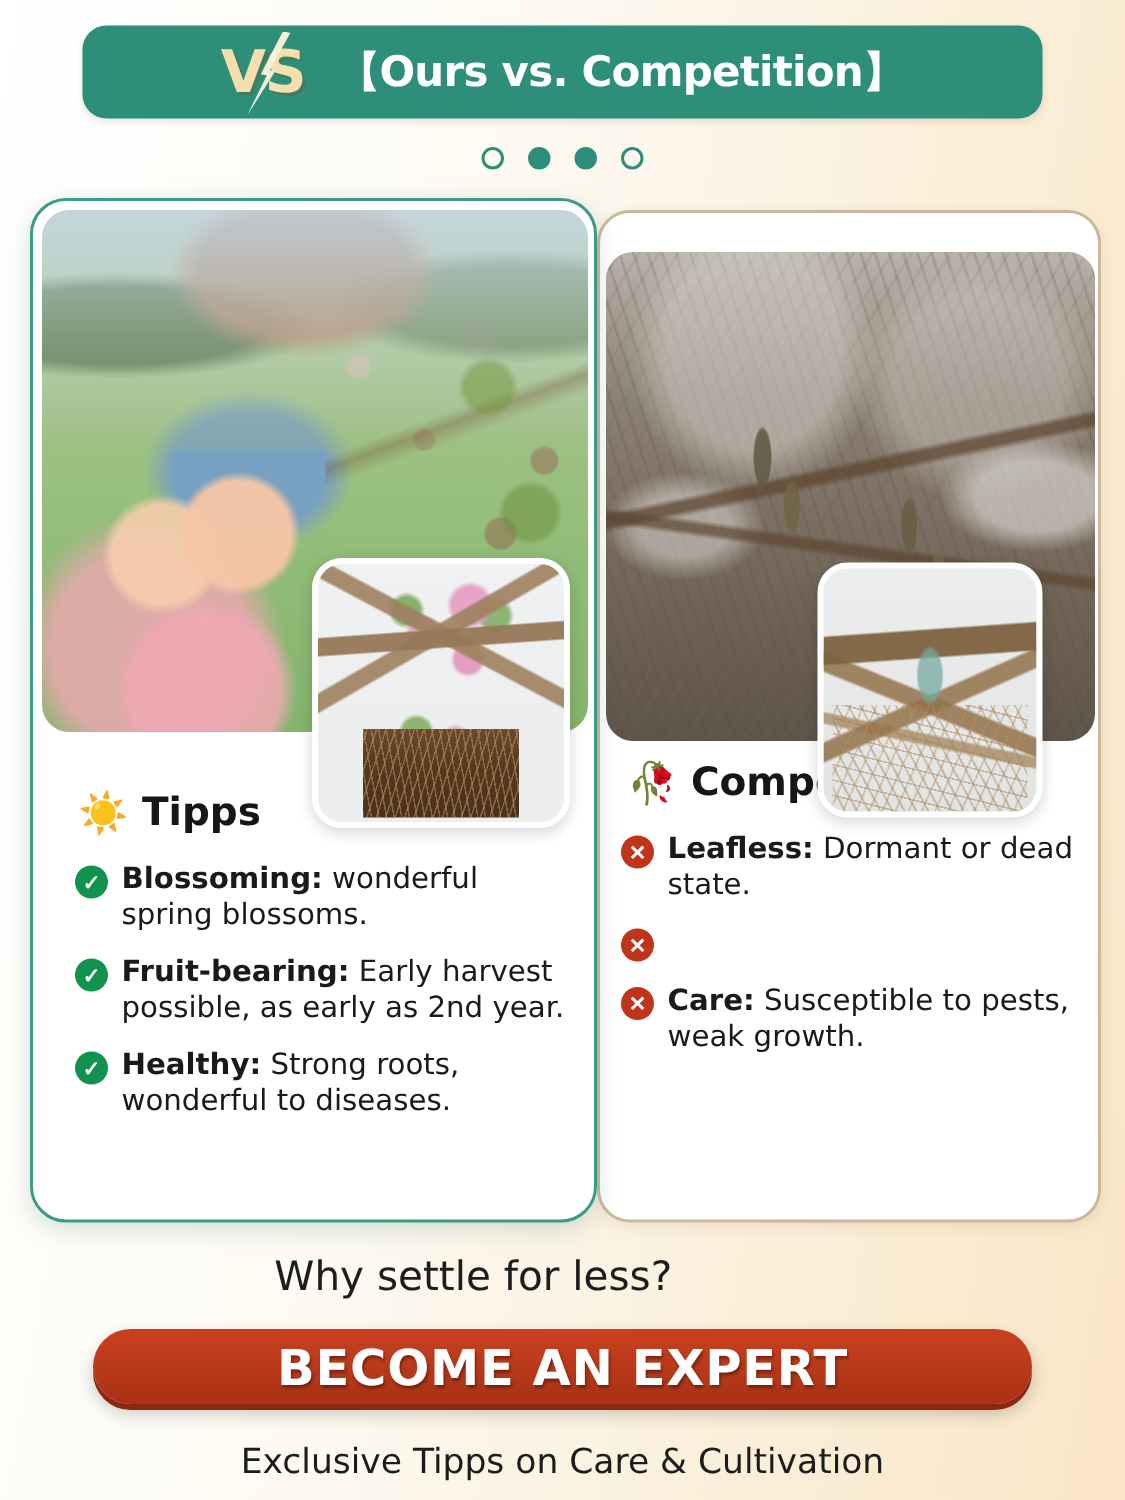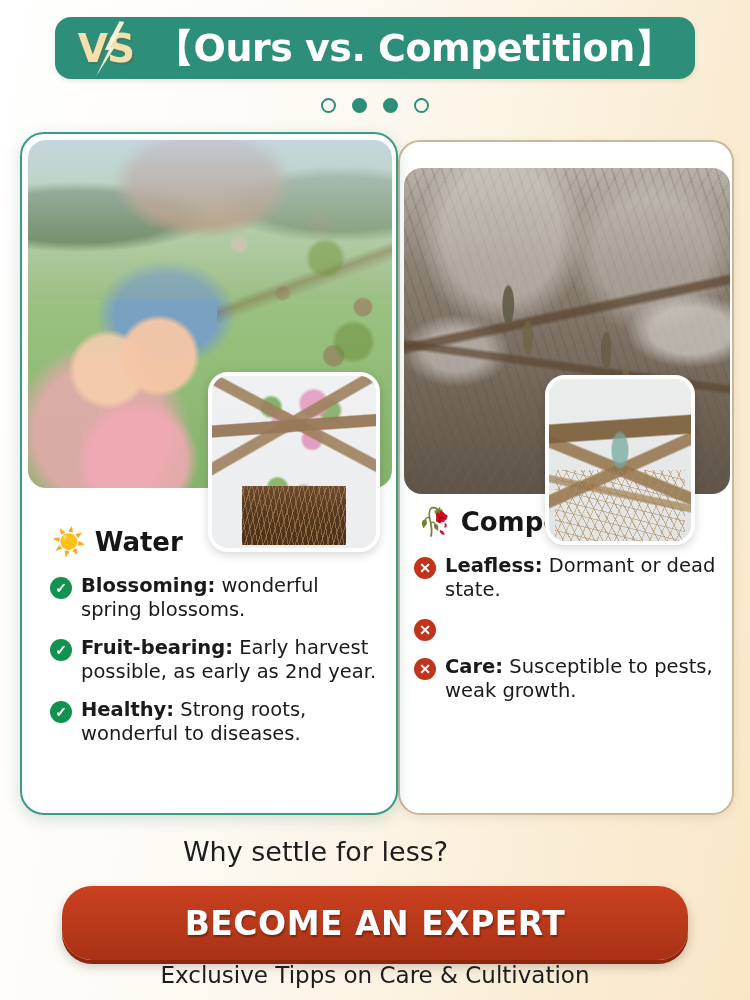--- a/index.html
+++ b/index.html
@@ -56,21 +56,21 @@
     top: -8px;
     width: 9px;
     height: 56px;
     background: #fdf3dd;
     transform: skewX(-16deg) rotate(6deg);
     clip-path: polygon(40% 0%, 100% 0%, 55% 46%, 100% 46%, 20% 100%, 48% 52%, 0% 52%);
     opacity: 0.95;
   }
 
   .vs-title {
-    font-size: 38px;
+    font-size: 28px;
     font-weight: 700;
     color: #ffffff;
     letter-spacing: -0.5px;
     white-space: nowrap;
     font-family: "DejaVu Sans", sans-serif;
   }
 
   
   .dots {
     position: absolute;
@@ -341,21 +341,21 @@
     text-align: center;
     font-size: 27px;
     color: #1d1d1d;
     font-family: "DejaVu Sans", sans-serif;
   }
 
   .cta-button {
     position: absolute;
     left: 62px; top: 886px;
     width: 626px;
-    height: 74px;
+    height: 50px;
     border: none;
     border-radius: 30px;
     background: linear-gradient(180deg, #c9401f 0%, #bb3a1b 46%, #a93115 100%);
     box-shadow: 0 4px 0 #8d2810, 0 6px 12px rgba(0,0,0,0.22);
     color: #ffffff;
     font-size: 33px;
     font-weight: 700;
     letter-spacing: 0.5px;
     font-family: "DejaVu Sans", sans-serif;
     text-shadow: 1px 2px 2px rgba(0,0,0,0.35);
@@ -419,21 +419,21 @@
     </div>
   </div>
 
   <div class="card card-left">
     <div class="photo photo-left">
       <div class="scene-good"></div>
     </div>
 
     <div class="card-heading heading-left">
       <span class="heading-emoji">☀️</span>
-      <span class="heading-text">Water</span>
+      <span class="heading-text">Tipps</span>
     </div>
 
     <div class="bullets bullets-left">
       <div class="bullet">
         <span class="bullet-icon ok">✓</span>
         <span class="bullet-text"><span class="bullet-term">Blossoming:</span><span> wonderful spring blossoms.</span></span>
       </div>
       <div class="bullet">
         <span class="bullet-icon ok">✓</span>
         <span class="bullet-text"><span class="bullet-term">Fruit-bearing:</span><span> Early harvest possible, as early as 2nd year.</span></span>

